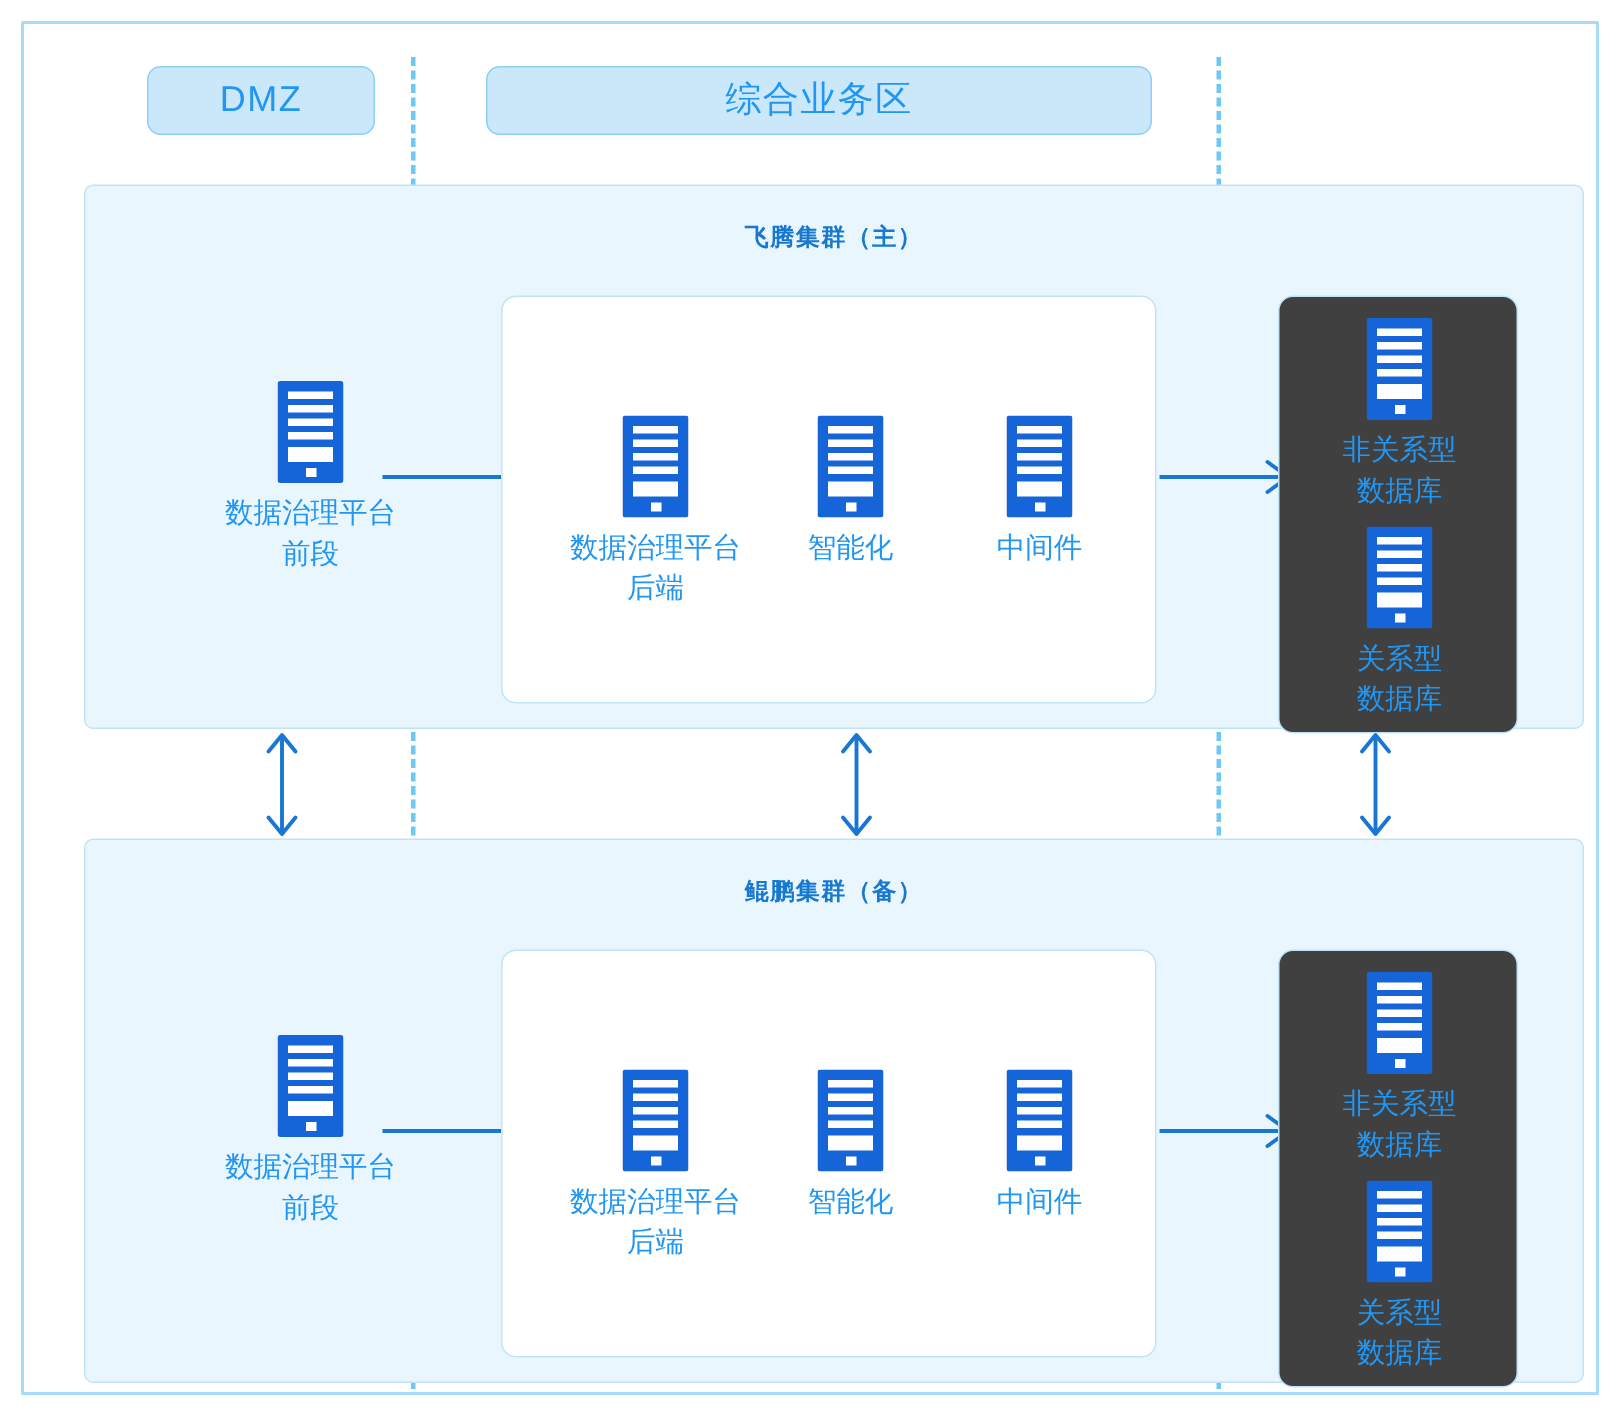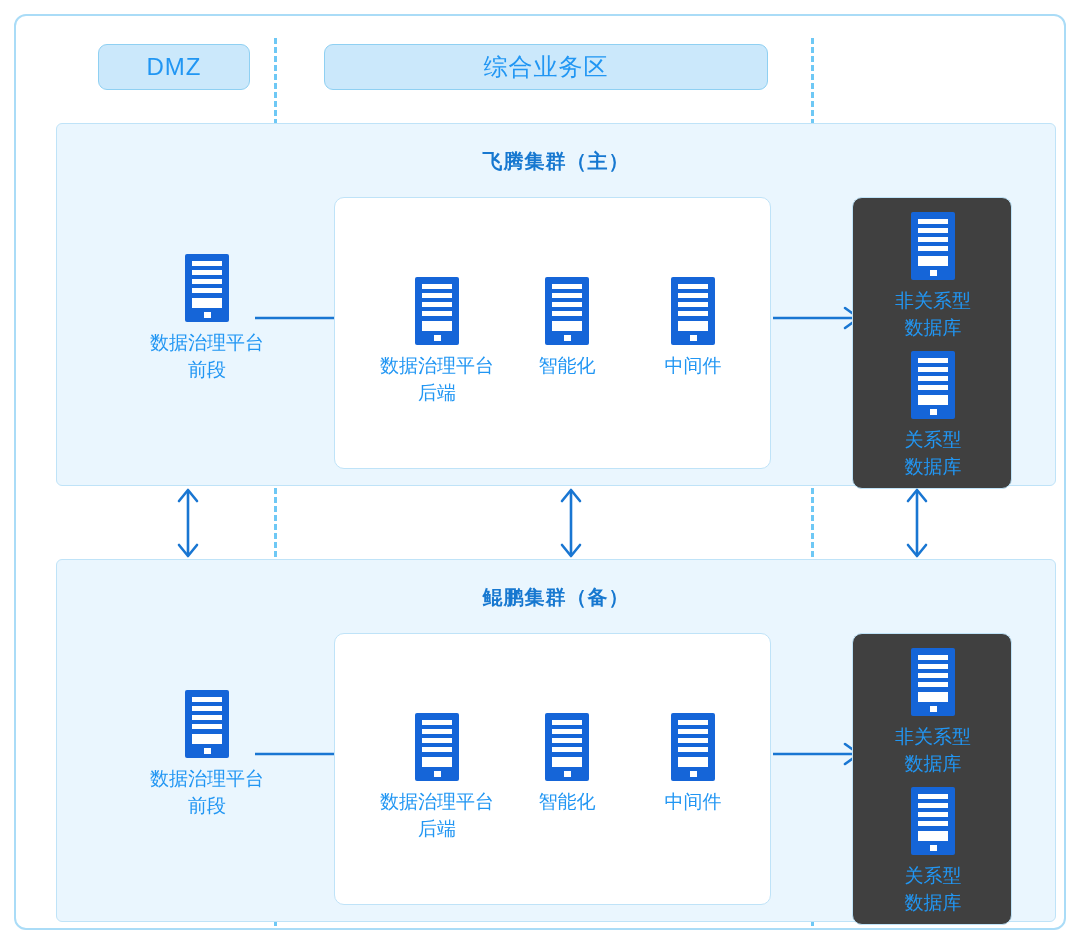--- a/index.html
+++ b/index.html
@@ -17,21 +17,21 @@
 
   
   #diagram {
     position: absolute;
     left: 14px;
     top: 14px;
     width: 1052px;
     height: 916px;
     box-sizing: border-box;
     border: 2px solid #aadcf7;
-    border-radius: 12px;
+    border-radius: 1px;
     background: #ffffff;
   }
 
   
   .zone-pill {
     position: absolute;
     box-sizing: border-box;
     background: #cbe8fb;
     border: 1.5px solid #8fd0f2;
     border-radius: 9px;
@@ -69,21 +69,21 @@
   }
   #cluster-top    { top: 107px; height: 363px; }
   #cluster-bottom { top: 543px; height: 363px; padding-left: 44px; }
 
   .cluster-title {
     position: absolute;
     left: 0;
     top: 24px;
     width: 100%;
     text-align: center;
-    font-size: 20px;
+    font-size: 16px;
     font-weight: bold;
     color: #1778d0;
     letter-spacing: 1px;
   }
 
   
   .app-box {
     position: absolute;
     box-sizing: border-box;
     left: 277px;

